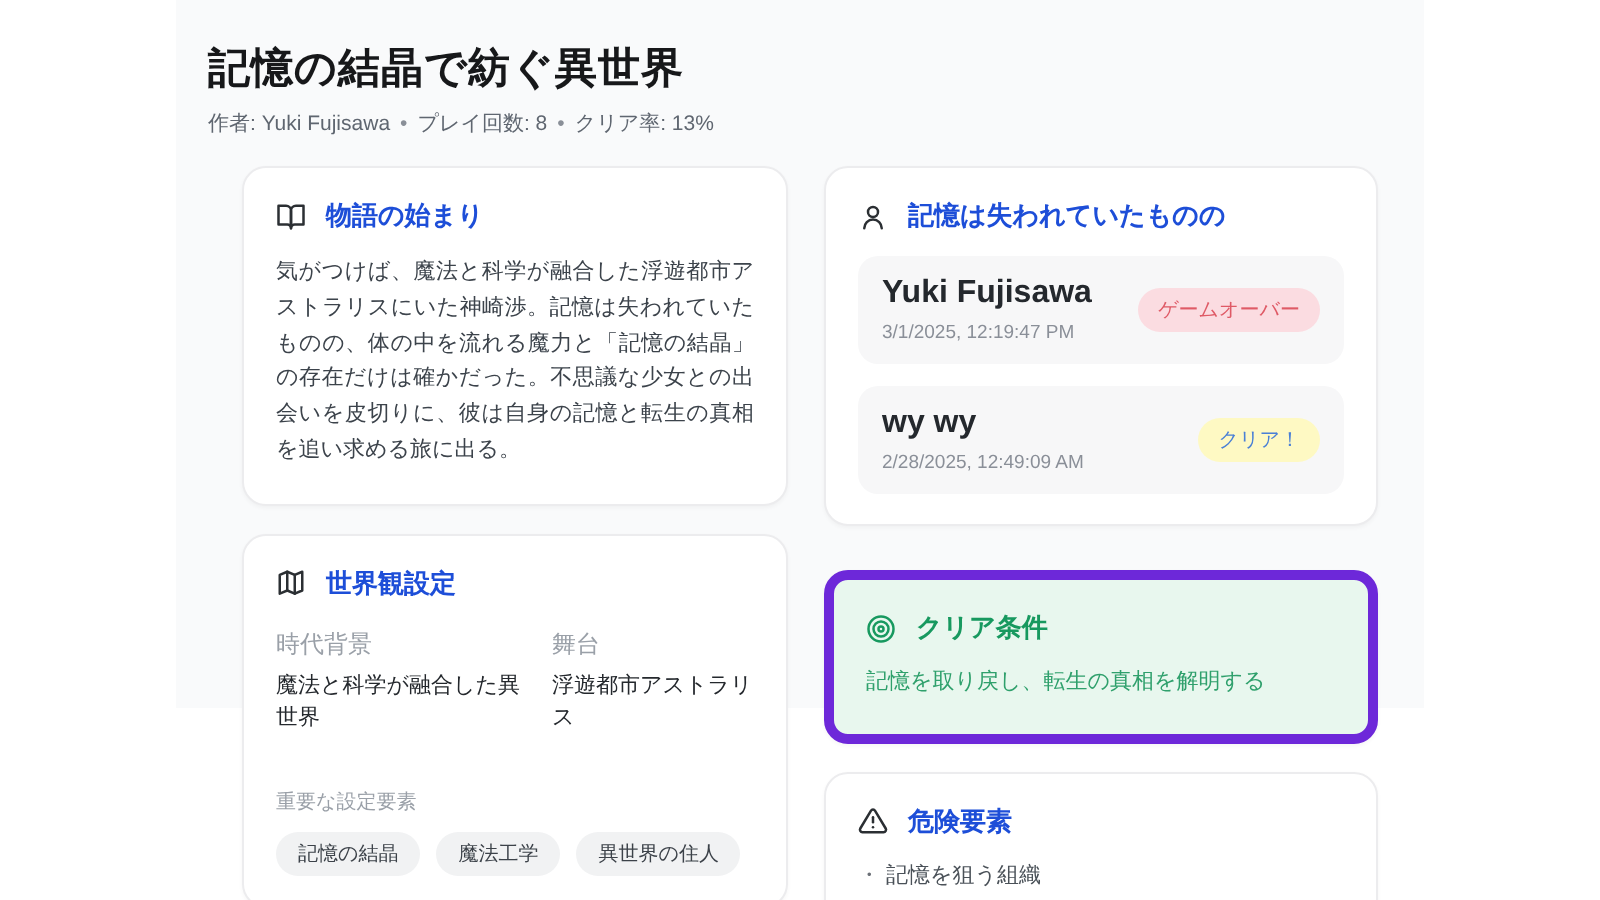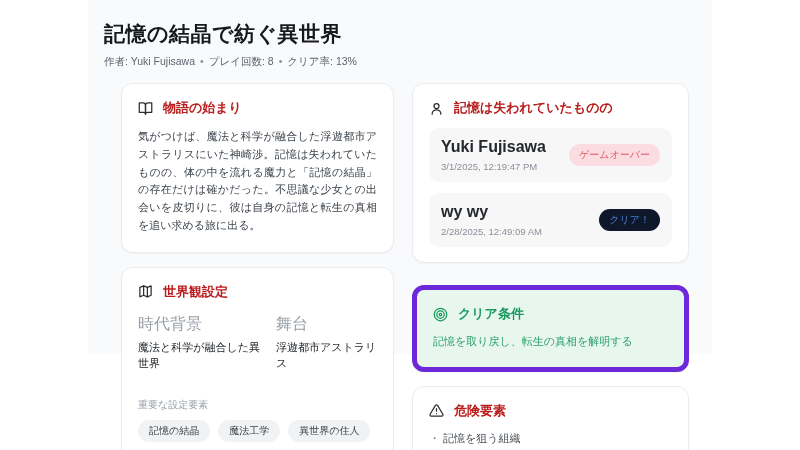--- a/index.html
+++ b/index.html
@@ -26,29 +26,29 @@
   }
   .col{display:flex;flex-direction:column;}
   
   .card{
     background:#ffffff;border:1px solid #ececee;border-radius:12px;
     box-shadow:0 1px 2px rgba(0,0,0,.04);
     padding:15px 16px;margin-bottom:14px;box-sizing:border-box;
   }
   .card-header{display:flex;align-items:center;gap:10px;}
   .card-header .icon{display:inline-flex;color:#2b2f33;flex:0 0 auto;}
-  .card-header .title{font-size:13px;font-weight:700;color:#b91c1c;}
+  .card-header .title{font-size:13px;font-weight:700;color:#1d4ed8;}
   
   .story-text{
     margin:11px 0 2px 0;font-size:11px;line-height:1.62;color:#3c434b;
     text-align:justify;
   }
   
   .fields{display:grid;grid-template-columns:124px 1fr;gap:4px 14px;margin-top:13px;}
-  .field-label{font-size:16px;color:#9aa0a8;}
+  .field-label{font-size:12px;color:#9aa0a8;}
   .field-value{font-size:11px;color:#24282d;line-height:1.5;font-weight:500;}
   .elements-label{margin-top:26px;font-size:10px;color:#9aa0a8;}
   .tags{display:flex;gap:8px;margin-top:8px;flex-wrap:wrap;}
   .tag{
     background:#f1f2f3;border-radius:999px;padding:4px 11px;
     font-size:10px;color:#3c4249;font-weight:500;white-space:nowrap;
   }
   
   .card--protagonist{min-height:80px;}
   
@@ -57,21 +57,21 @@
     display:flex;align-items:center;justify-content:space-between;gap:8px;
   }
   .player-info{min-width:0;}
   .player-name{font-size:16px;font-weight:600;color:#24282d;}
   .player-date{font-size:9.5px;color:#8a8f98;margin-top:5px;}
   .badge{
     border-radius:999px;padding:4px 10px;font-size:10px;font-weight:500;
     white-space:nowrap;flex:0 0 auto;
   }
   .badge--gameover{background:#fbdce1;color:#df5a66;}
-  .badge--clear{background:#0f172a;color:#4a80d6;}
+  .badge--clear{background:#fef9c3;color:#4a80d6;}
   
   .card--clear{
     background:#e8f7ee;border:5px solid #6d28d9;margin-top:8px;
   }
   .card--clear .icon{color:#17995f;}
   .card--clear .title{color:#17995f;}
   .clear-text{margin:10px 0 2px 0;font-size:11px;color:#2fa06c;line-height:1.5;}
   
   .card--danger{min-height:105px;}
   .danger-list{list-style:none;margin:10px 0 0 0;padding:0;}

